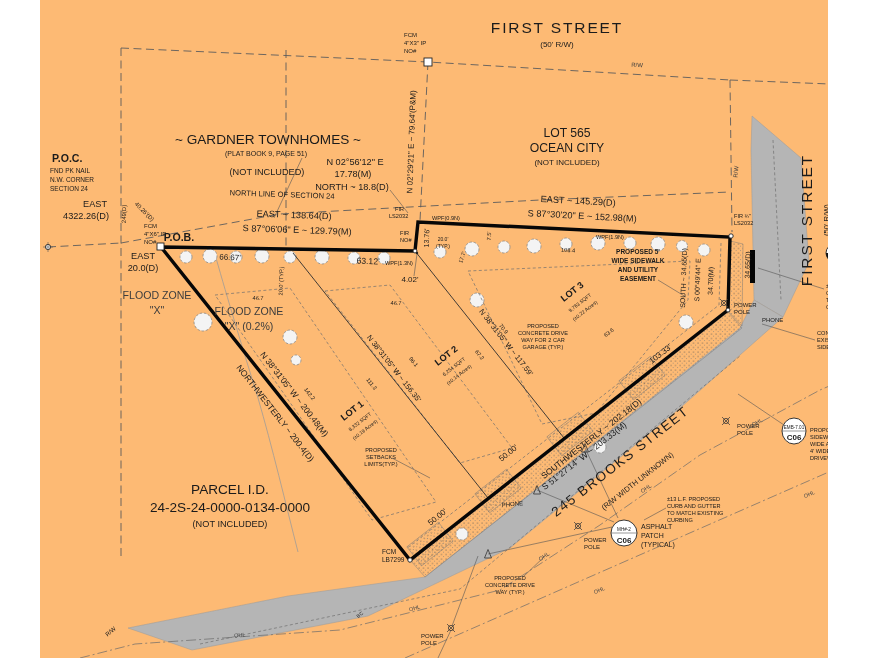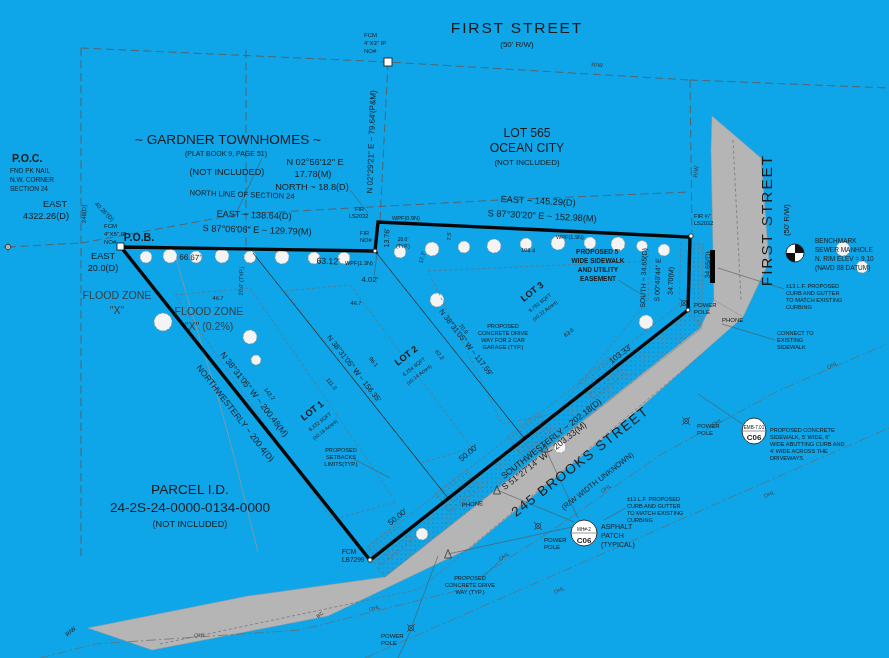--- a/index.html
+++ b/index.html
@@ -1,16 +1,16 @@
 <!DOCTYPE html>
 <html><head>
 <meta charset="utf-8">
 <style>
   html,body{margin:0;padding:0;background:#fff;}
-  .page{width:889px;height:658px;position:relative;background:#0ea5e9;overflow:hidden;}
+  .page{width:788px;height:658px;position:relative;background:#fdba74;overflow:hidden;margin-left:40px;}
   .txt{font-family:"Liberation Sans","DejaVu Sans",sans-serif;fill:#1b1b1b;}
   .gray{fill:#3d3d3d;}
   .lt{fill:#4a4a4a;}
   .mid{text-anchor:middle;}
   .bold{font-weight:bold;}
   .sp{letter-spacing:.12em;}
   .f45{font-size:4.6px;}.f5{font-size:5px;}.f55{font-size:5.6px;}.f6{font-size:6px;}
   .f65{font-size:6.5px;}.f7{font-size:7px;}.f75{font-size:7.6px;}.f8{font-size:8px;}
   .f85{font-size:8.6px;}.f9{font-size:9.2px;}.f105{font-size:10.6px;}.f12{font-size:12.2px;}
   .f13{font-size:13.6px;}.f15{font-size:15.5px;}

